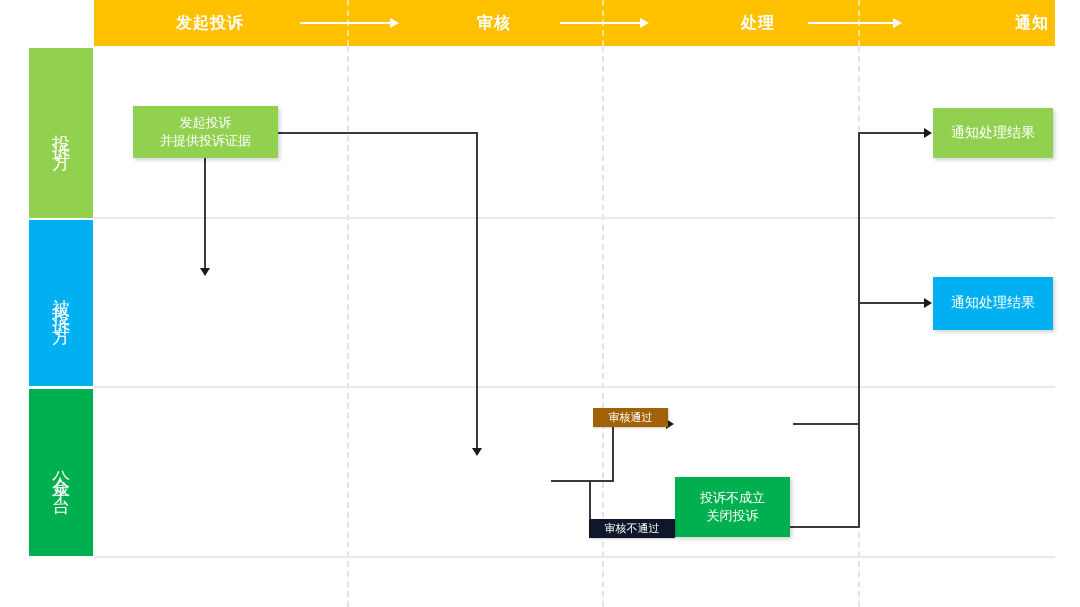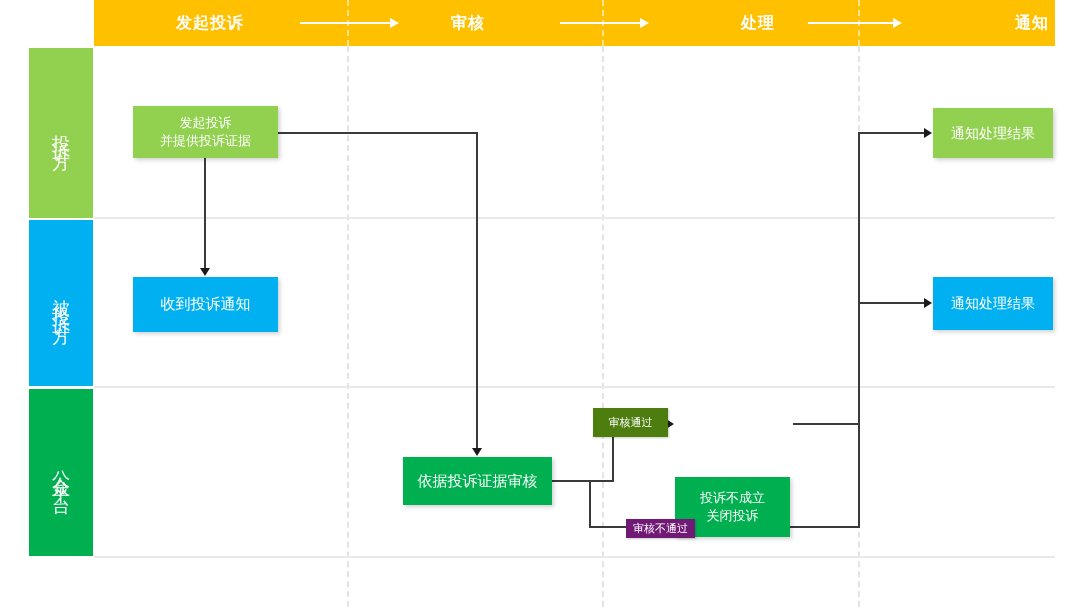--- a/index.html
+++ b/index.html
@@ -1,18 +1,18 @@
 <!DOCTYPE html>
 <html><head>
 <meta charset="utf-8">
 <style>
   html,body{margin:0;padding:0;background:#ffffff;}
   .canvas{
     position:relative;width:1080px;height:607px;overflow:hidden;
-    font-family:Liberation Sans, sans-serif;
+    font-family:Liberation Serif, serif;
     background:#ffffff;
   }
   
   .header-bar{position:absolute;left:94px;top:0;width:961px;height:46px;background:#FFC000;z-index:2;}
   .phase-label{
     position:absolute;top:50%;transform:translate(-50%,-50%);
     color:#ffffff;font-size:16px;font-weight:bold;white-space:nowrap;letter-spacing:1px;
   }
   .harrow-line{position:absolute;top:22px;height:2px;background:#ffffff;z-index:3;}
   .harrow-head{
@@ -48,21 +48,21 @@
     box-shadow:1px 1px 2px rgba(0,0,0,.2);
   }
 </style>
 </head>
 <body>
 
 <div class="canvas">
 
   <div class="header-bar" style="background-color: rgb(255, 192, 0);">
     <span class="phase-label" style="left:116px">发起投诉</span>
-    <span class="phase-label" style="left:374px">审核</span>
+    <span class="phase-label" style="left:400px">审核</span>
     <span class="phase-label" style="left:664px">处理</span>
     <span class="phase-label" style="left:938px">通知</span>
   </div>
   <div class="harrow-line" style="left:300px;width:90px"></div>
   <div class="harrow-head" style="left:390px"></div>
   <div class="harrow-line" style="left:560px;width:80px"></div>
   <div class="harrow-head" style="left:640px"></div>
   <div class="harrow-line" style="left:808px;width:85px"></div>
   <div class="harrow-head" style="left:893px"></div>
 
@@ -98,29 +98,27 @@
   <div class="arr-right" style="left:666px;top:522px"></div>
 
   <div class="cline h" style="left:793px;top:423px;width:66px"></div>
   <div class="cline h" style="left:790px;top:526px;width:69px"></div>
   <div class="cline v" style="left:858px;top:132px;height:396px"></div>
   <div class="cline h" style="left:858px;top:132px;width:66px"></div>
   <div class="arr-right" style="left:924px;top:128px"></div>
   <div class="cline h" style="left:858px;top:302px;width:66px"></div>
   <div class="arr-right" style="left:924px;top:298px"></div>
 
-  <div class="edge-tag" style="left: 593px; top: 408px; width: 75px; height: 29px; background-color: #4d7c0f;">审核通过</div>
-  <div class="edge-tag" style="left: 589px; top: 519px; width: 69px; height: 19px; background-color: #701a75; margin-left: 37px;">审核不通过</div>
+  <div class="edge-tag" style="left: 593px; top: 408px; width: 75px; height: 19px; background-color: #a16207;">审核通过</div>
+  <div class="edge-tag" style="left: 589px; top: 519px; width: 86px; height: 19px; background-color: #0f172a;">审核不通过</div>
 
   <div class="node" style="left: 133px; top: 106px; width: 145px; height: 52px; font-size: 13px; background-color: rgb(146, 208, 80);">发起投诉
 并提供投诉证据</div>
 
-  <div class="node" style="left: 133px; top: 277px; width: 145px; height: 55px; font-size: 15px; background-color: rgb(0, 176, 240);">收到投诉通知</div>
 
-  <div class="node" style="left: 403px; top: 457px; width: 149px; height: 48px; font-size: 15px; background-color: rgb(0, 176, 80);">依据投诉证据审核</div>
 
 
   <div class="node" style="left: 675px; top: 477px; width: 115px; height: 60px; font-size: 13px; background-color: rgb(0, 176, 80);">投诉不成立
 关闭投诉</div>
 
   <div class="node" style="left: 933px; top: 108px; width: 120px; height: 50px; font-size: 14px; background-color: rgb(146, 208, 80);">通知处理结果</div>
 
   <div class="node" style="left: 933px; top: 277px; width: 120px; height: 53px; font-size: 14px; background-color: rgb(0, 176, 240);">通知处理结果</div>
 
 </div>

